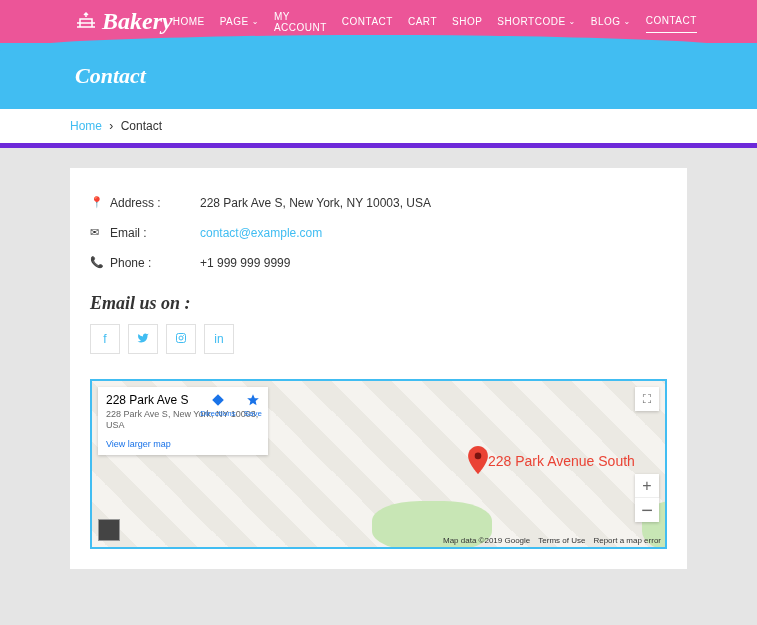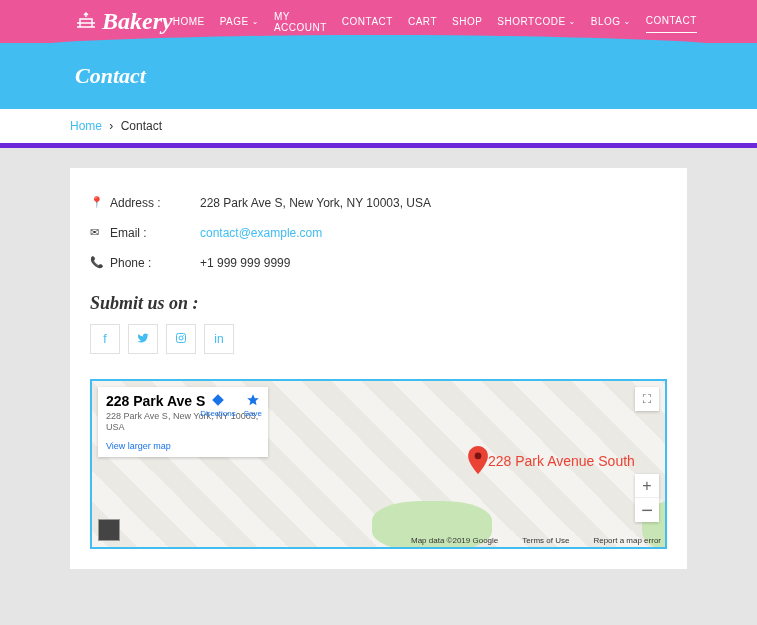--- a/index.html
+++ b/index.html
@@ -181,21 +181,21 @@
 .map-info {
   position: absolute;
   top: 6px;
   left: 6px;
   background: white;
   padding: 6px 8px;
   width: 170px;
   font-size: 9px;
   box-shadow: 0 1px 3px rgba(0,0,0,0.2);
 }
-.map-info-title { font-weight: bold; font-size: 14px; }
+.map-info-title { font-weight: normal; font-size: 12px; }
 .map-info-addr { color: #666; margin-top: 2px; line-height: 1.2; }
 .map-info-actions {
   position: absolute;
   top: 6px;
   right: 6px;
   display: flex;
   gap: 8px;
   font-size: 8px;
   color: #1a73e8;
   text-align: center;
@@ -239,21 +239,21 @@
 }
 .map-zoom div { height: 24px; display: flex; align-items: center; justify-content: center; border-bottom: 1px solid #eee; font-size: 16px; color: #666; cursor: pointer; }
 .map-zoom div:last-child { border: none; font-size: 20px; line-height: 1; }
 .map-attr {
   position: absolute;
   bottom: 2px;
   right: 4px;
   font-size: 8px;
   color: #333;
   display: flex;
-  gap: 24px;
+  gap: 8px;
 }
 .map-sv {
   position: absolute;
   bottom: 6px;
   left: 6px;
   width: 22px;
   height: 22px;
   background: #444;
   border: 1px solid #999;
 }
@@ -314,21 +314,21 @@
         <span class="info-icon">✉</span>
         <span class="info-label">Email :</span>
         <span class="info-value"><a>contact@example.com</a></span>
       </div>
       <div class="info-row">
         <span class="info-icon">📞</span>
         <span class="info-label">Phone :</span>
         <span class="info-value">+1 999 999 9999</span>
       </div>
 
-      <div class="follow-heading">Submit us on :</div>
+      <div class="follow-heading">Email us on :</div>
       <div class="social-icons">
         <a>
             <span>f</span>
           </a>
         <a>
             <span><svg width="12" height="12" viewBox="0 0 24 24">
                 <path fill="#41bdf2" d="M23 3a10.9 10.9 0 01-3.14 1.53A4.48 4.48 0 0012 8v1A10.66 10.66 0 013 4s-4 9 5 13a11.64 11.64 0 01-7 2c9 5 20 0 20-11.5a4.5 4.5 0 000-.81A7.72 7.72 0 0023 3z"></path>
               </svg></span>
           </a>
         <a>

